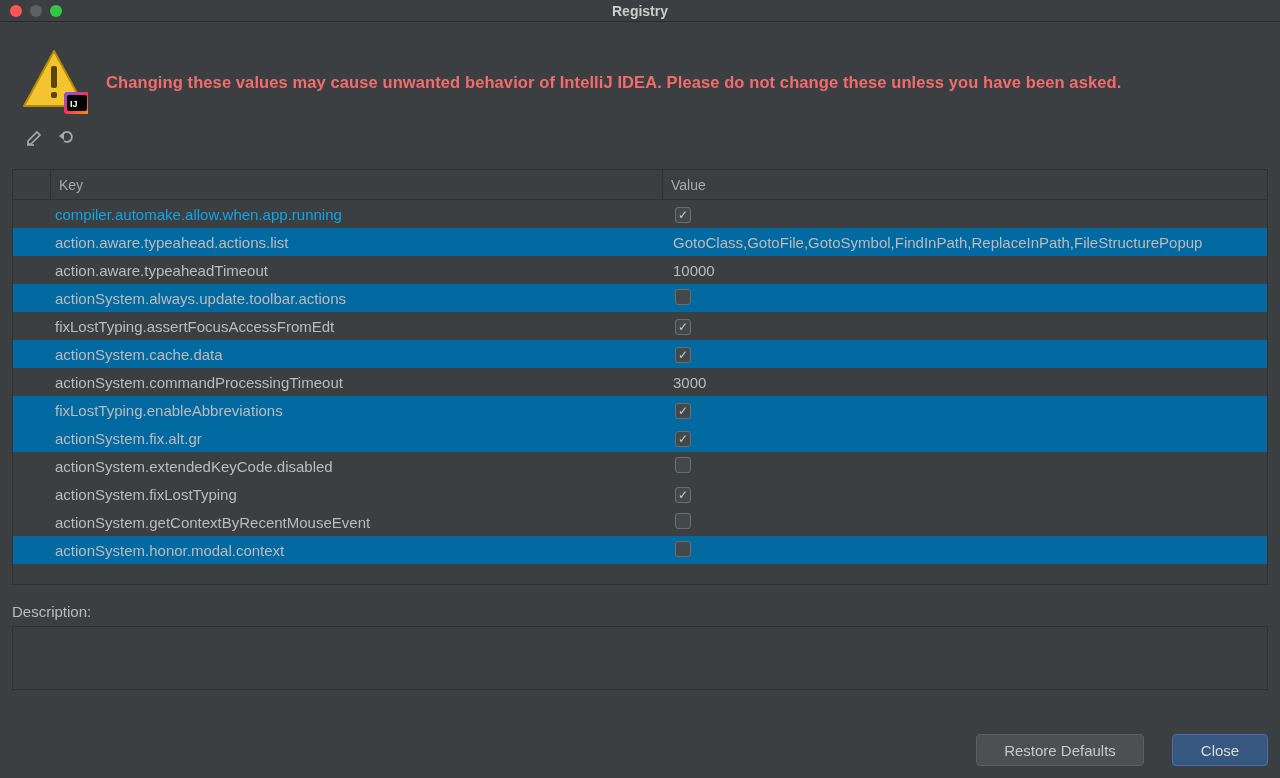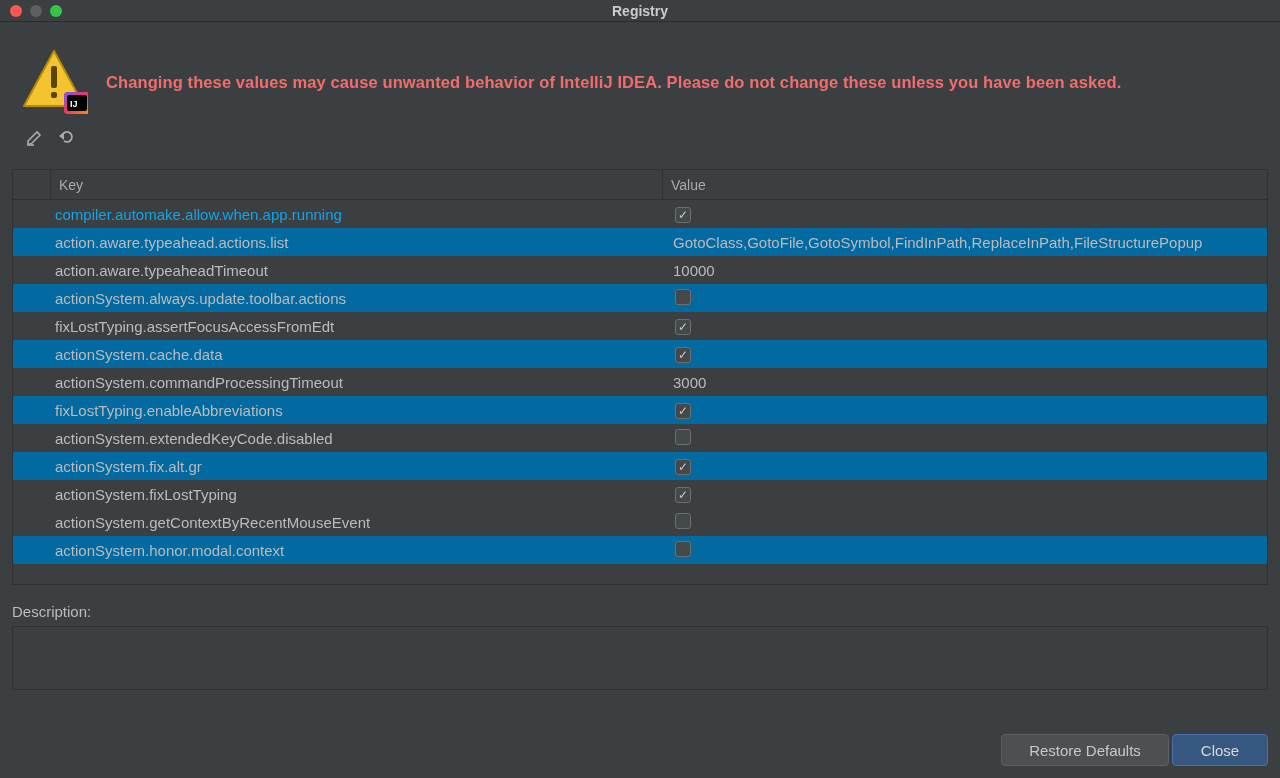--- a/index.html
+++ b/index.html
@@ -148,21 +148,21 @@
   margin: 0 12px 0 12px;
   border: 1px solid #2f3133;
   background: #3c3f41;
   height: 64px;
 }
 .footer {
   position: absolute;
   right: 12px;
   bottom: 12px;
   display: flex;
-  gap: 3px;
+  gap: 28px;
 }
 .btn {
   height: 32px;
   border-radius: 4px;
   display: flex;
   align-items: center;
   justify-content: center;
   font-size: 15px;
   cursor: pointer;
 }
@@ -268,29 +268,29 @@
       <div class="tr odd">
         <div class="cell-edited"></div>
         <div class="cell-key">actionSystem.commandProcessingTimeout</div>
         <div class="cell-val">3000</div>
       </div>
       <div class="tr even">
         <div class="cell-edited"></div>
         <div class="cell-key">fixLostTyping.enableAbbreviations</div>
         <div class="cell-val"><span class="chk checked"></span></div>
       </div>
+      <div class="tr even">
+        <div class="cell-edited"></div>
+        <div class="cell-key">actionSystem.fix.alt.gr</div>
+        <div class="cell-val"><span class="chk checked"></span></div>
+      </div>
       <div class="tr odd">
         <div class="cell-edited"></div>
         <div class="cell-key">actionSystem.extendedKeyCode.disabled</div>
         <div class="cell-val"><span class="chk"></span></div>
-      </div>
-      <div class="tr even">
-        <div class="cell-edited"></div>
-        <div class="cell-key">actionSystem.fix.alt.gr</div>
-        <div class="cell-val"><span class="chk checked"></span></div>
       </div>
       <div class="tr odd">
         <div class="cell-edited"></div>
         <div class="cell-key">actionSystem.fixLostTyping</div>
         <div class="cell-val"><span class="chk checked"></span></div>
       </div>
       <div class="tr odd">
         <div class="cell-edited"></div>
         <div class="cell-key">actionSystem.getContextByRecentMouseEvent</div>
         <div class="cell-val"><span class="chk"></span></div>

